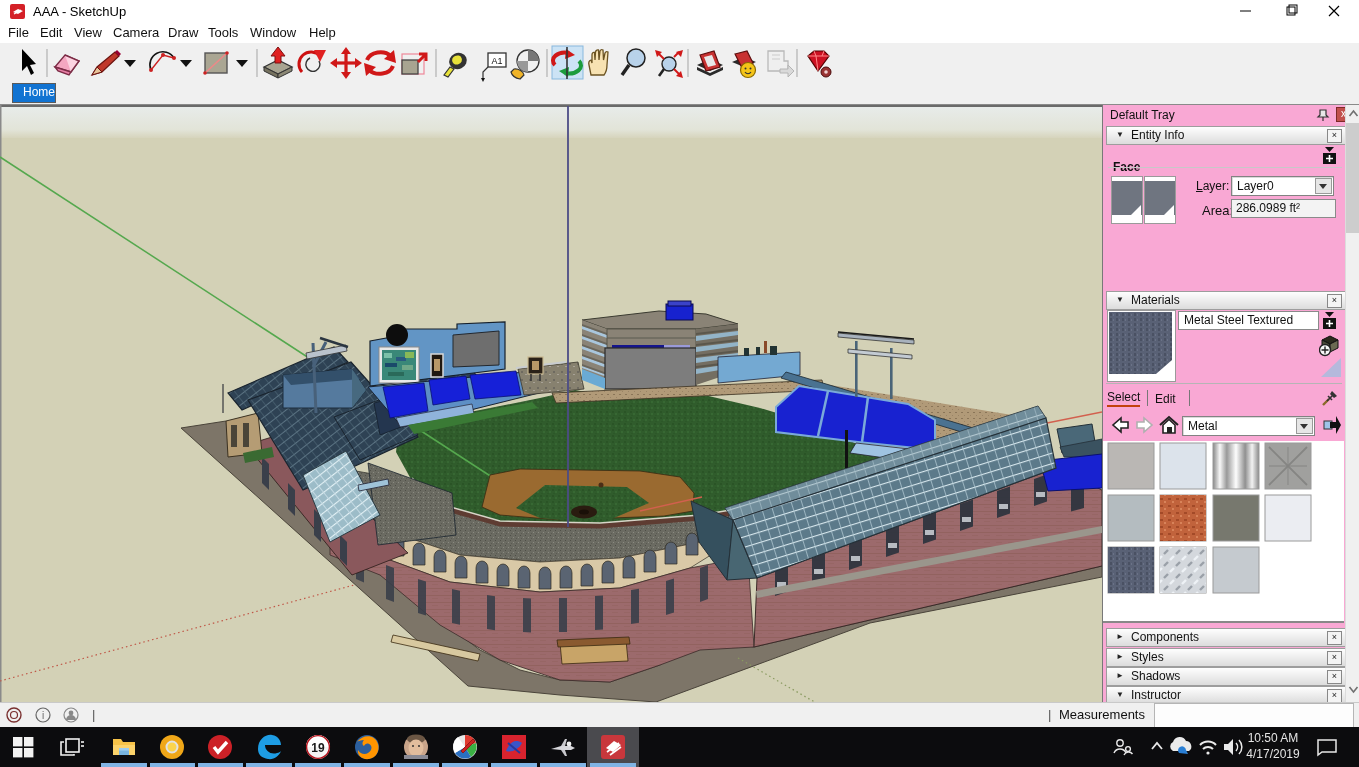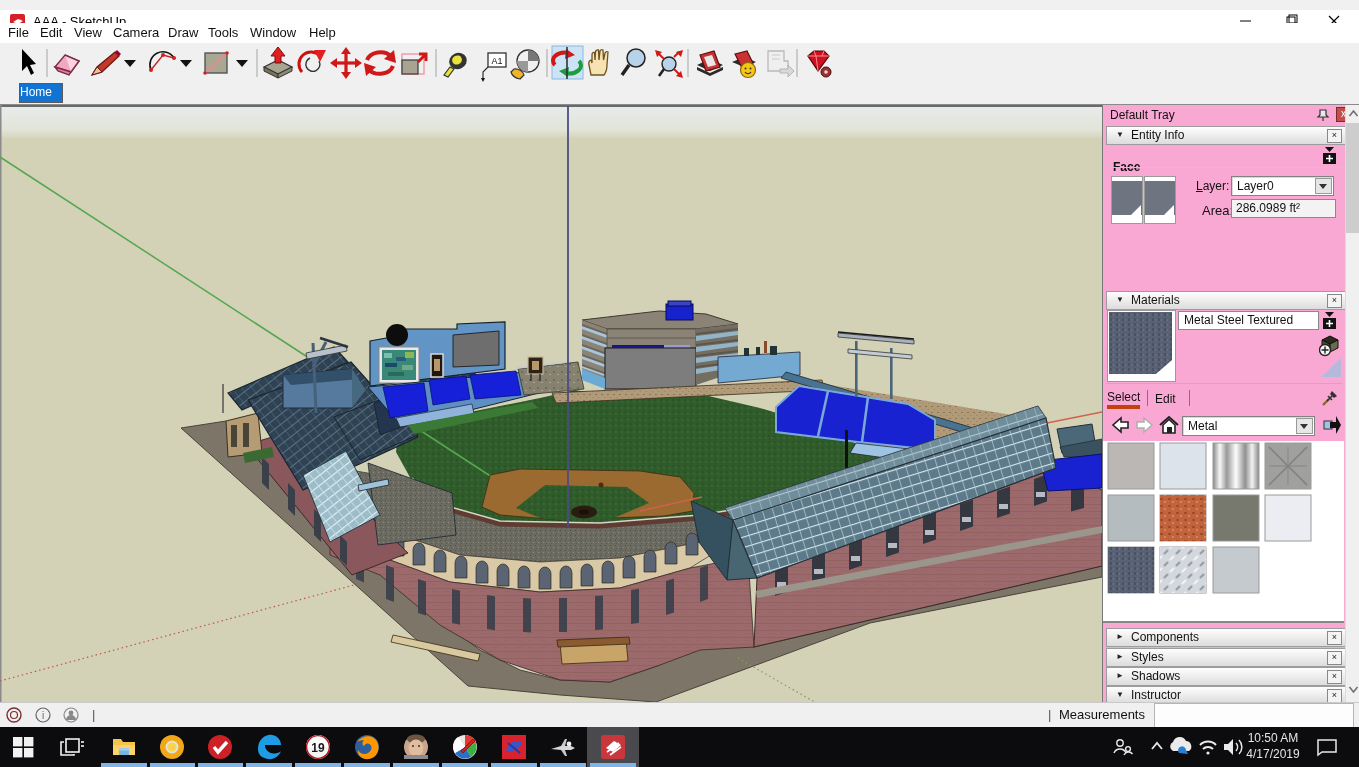--- a/index.html
+++ b/index.html
@@ -1,28 +1,28 @@
 <!DOCTYPE html>
 <html><head>
 <meta charset="utf-8">
 <style>
   html,body{margin:0;padding:0;}
   body{width:1359px;height:767px;overflow:hidden;font-family:"Liberation Sans",sans-serif;position:relative;background:#f0f0f0;}
   .abs{position:absolute;}
   
-  #titlebar{left:0;top:0;width:1359px;height:23px;background:#ffffff;margin-top:10px;}
+  #titlebar{left:0;top:0;width:1359px;height:23px;background:#ffffff;}
   #titletext{left:33px;top:4px;font-size:13px;color:#000;}
   
   #menubar{left:0;top:23px;width:1359px;height:20px;background:#ffffff;font-size:13px;color:#111;}
   #menubar span{position:absolute;top:2px;}
   
   #toolbar{left:0;top:43px;width:1359px;height:40px;background:#f0f0f0;border-bottom:1px solid #e5e5e5;}
   
   #tabbar{left:0;top:83px;width:1359px;height:22px;background:#f0f0f0;}
-  #hometab{left:19px;top:0px;width:42px;height:18px;background:#1173d2;border:1px solid #5a5a5a;color:#fff;font-size:12px;text-align:left;line-height:17px;}
+  #hometab{left:12px;top:0px;width:42px;height:18px;background:#1173d2;border:1px solid #5a5a5a;color:#fff;font-size:12px;text-align:right;line-height:17px;}
   #tabline{left:0;top:21px;width:1359px;height:1px;background:#8a8a8a;}
   
   #viewport{left:0;top:105px;width:1102px;height:597px;background:#d3d1b6;}
   
   #tray{left:1102px;top:105px;width:257px;height:597px;background:#f9a8d4;border-left:1px solid #787878;font-size:12px;color:#111;}
   .hdrbar{position:absolute;left:3px;width:238px;height:17px;background:linear-gradient(#fefefe,#dcdcdc);border:1px solid #9d9d9d;}
   .hdrbar .cap{position:absolute;left:24px;top:1px;font-size:12px;color:#111;}
   .hdrbar .arr{position:absolute;left:9px;top:3px;font-size:8px;color:#222;}
   .xbtn{position:absolute;right:3px;top:2px;width:13px;height:12px;background:#f4f4f4;border:1px solid #888;font-size:9px;line-height:11px;text-align:center;color:#222;}
   .combo{position:absolute;height:18px;background:#fff;border:1px solid #828282;box-shadow:inset 1px 1px 0 #dadada;}
@@ -571,21 +571,21 @@
       <path d="M3 6 L3 14 L11 18 L11 10 Z" fill="#4a4a38" stroke="#111"></path>
       <path d="M19 6 L19 14 L11 18 L11 10 Z" fill="#6a6a52" stroke="#111"></path>
       <circle cx="6" cy="16" r="5.5" fill="#f8f8f8" stroke="#222" stroke-width="1.4"></circle>
       <path d="M6 12.5 L6 19.5 M2.5 16 L9.5 16" stroke="#222" stroke-width="1.4"></path>
     </svg>
     <svg class="abs" style="left:217px;top:252px" width="22" height="21">
       <path d="M1 20 L21 20 L21 1 Z" fill="#b5b9dc"></path>
     </svg>
     <div class="abs" style="left:3px;top:278px;width:236px;height:1px;background:#b5b5b5"></div>
     
-    <div class="abs" style="left:4px;top:285px;font-size:12px;border-bottom:4px solid #c2410c;padding-bottom:1px">Select</div>
+    <div class="abs" style="left:4px;top:285px;font-size:12px;border-bottom:2px solid #c2410c;padding-bottom:1px">Select</div>
     <div class="abs" style="left:44px;top:285px;width:1px;height:16px;background:#777"></div>
     <div class="abs" style="left:52px;top:287px;font-size:12px">Edit</div>
     <div class="abs" style="left:86px;top:285px;width:1px;height:16px;background:#777"></div>
     <svg class="abs" style="left:218px;top:284px" width="18" height="18" viewBox="0 0 18 18">
       <path d="M2 16 L8 10" stroke="#8a6a2a" stroke-width="2.4"></path>
       <path d="M7 7 L11 11 M6 12 L12 6" stroke="#333" stroke-width="1.6"></path>
       <path d="M11 2 L16 7 L13 9 L9 5 Z" fill="#333"></path>
     </svg>
     
     <svg class="abs" style="left:8px;top:311px" width="20" height="18" viewBox="0 0 20 18">

